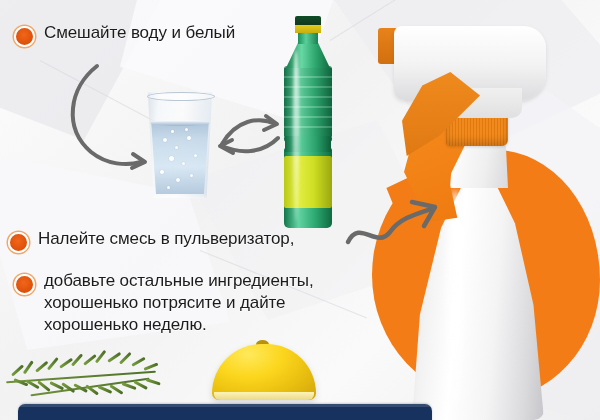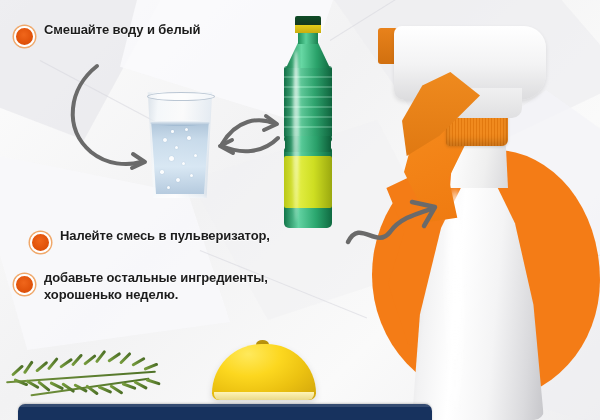--- a/index.html
+++ b/index.html
@@ -289,28 +289,28 @@
     flex: 0 0 auto;
     width: 17px; height: 17px;
     margin-top: 4px;
     border-radius: 50%;
     background: radial-gradient(circle at 46% 40%, #f0661b 0%, #e2540c 55%, #d14a08 100%);
     border: 2px solid #ffffff;
     box-shadow: 0 0 0 1.5px #f0a86a;
   }
   .bullet-text {
     color: #1c1c1c;
-    font-size: 13px;
-    font-weight: bold;
+    font-size: 17px;
+    font-weight: normal;
     line-height: 1.30;
     letter-spacing: -0.1px;
     text-shadow: 0 1px 0 rgba(255,255,255,0.85);
   }
   #b1 { left: 14px; top: 22px; width: 300px; }
-  #b2 { left: 30px; top: 228px; width: 330px; }
+  #b2 { left: 8px; top: 228px; width: 330px; }
   #b3 { left: 14px; top: 270px; width: 320px; }
 
   
   .navy-bar {
     position: absolute;
     left: 18px;
     top: 404px;
     width: 414px;
     height: 22px;
     background: linear-gradient(180deg,#1d3c6e 0%, #16305c 60%, #112murd 100%);
@@ -450,20 +450,21 @@
     <div class="bullet-dot"></div>
     <div class="bullet-text">
       <div>Налейте смесь в пульверизатор,</div>
     </div>
   </div>
 
   <div class="bullet-row" id="b3">
     <div class="bullet-dot"></div>
     <div class="bullet-text">
       <div>добавьте остальные ингредиенты,</div>
+      <div>хорошенько потрясите и дайте</div>
       <div>хорошенько неделю.</div>
     </div>
   </div>
 
   <div class="navy-bar"></div>
   <div class="navy-bar-hl"></div>
 
 </div>
 
 </body></html>

